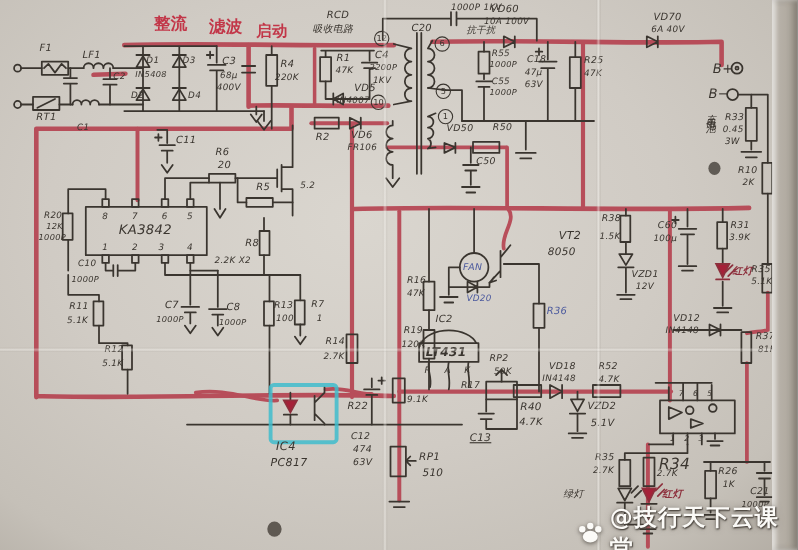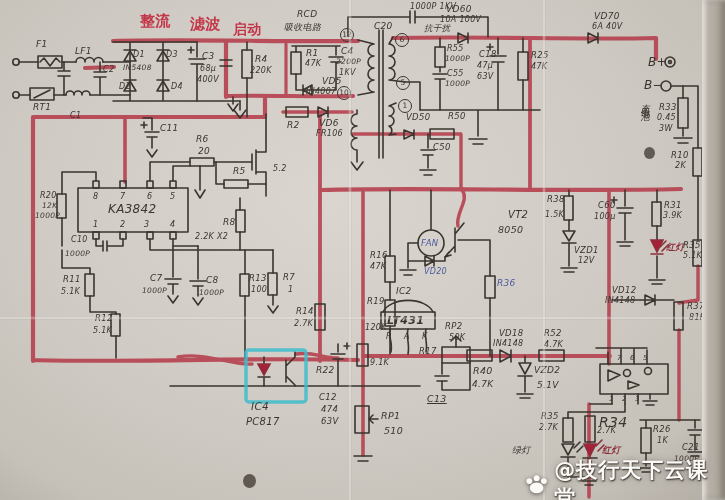--- a/index.html
+++ b/index.html
@@ -294,21 +294,21 @@
       <span class="lb" style="left: 508px; top: 210px; font-size: 10px;">VT2</span>
       <span class="lb" style="left: 498px; top: 225px; font-size: 9.5px;">8050</span>
       <span class="lb blue" style="left: 421px; top: 239px; font-size: 8.5px;">FAN</span>
       <span class="lb blue" style="left: 424px; top: 268px; font-size: 8px;">VD20</span>
       <span class="lb" style="left: 406px; top: 113px; font-size: 8.5px;">VD50</span>
       <span class="lb" style="left: 448px; top: 112px; font-size: 8.5px;">R50</span>
       <span class="lb" style="left: 433px; top: 143px; font-size: 8.5px;">C50</span>
       <span class="lb" style="left: 370px; top: 251px; font-size: 8.5px;">R16</span>
       <span class="lb" style="left: 370px; top: 263px; font-size: 8px;">47K</span>
       <span class="lb" style="left: 367px; top: 297px; font-size: 8.5px;">R19</span>
-      <span class="lb" style="left: 365px; top: 309px; font-size: 8px; margin-top: 15px;">120K</span>
+      <span class="lb" style="left: 365px; top: 309px; font-size: 8px;">120K</span>
       <span class="lb" style="left: 371px; top: 347px; font-size: 8.5px; margin-left: 48px;">R17</span>
       <span class="lb" style="left: 370px; top: 359px; font-size: 8px;">9.1K</span>
       <span class="lb" style="left: 396px; top: 287px; font-size: 9px;">IC2</span>
       <span class="lb" style="left: 387px; top: 315px; font-size: 11px; font-weight: bold;">LT431</span>
       <span class="lb" style="left: 386px; top: 333px; font-size: 8px;">R</span>
       <span class="lb" style="left: 404px; top: 333px; font-size: 8px;">A</span>
       <span class="lb" style="left: 422px; top: 333px; font-size: 8px;">K</span>
       <span class="lb" style="left: 445px; top: 322px; font-size: 8.5px;">RP2</span>
       <span class="lb" style="left: 449px; top: 334px; font-size: 8px;">50K</span>
       <span class="lb" style="left: 427px; top: 394px; font-size: 9.5px; text-decoration: underline;">C13</span>

